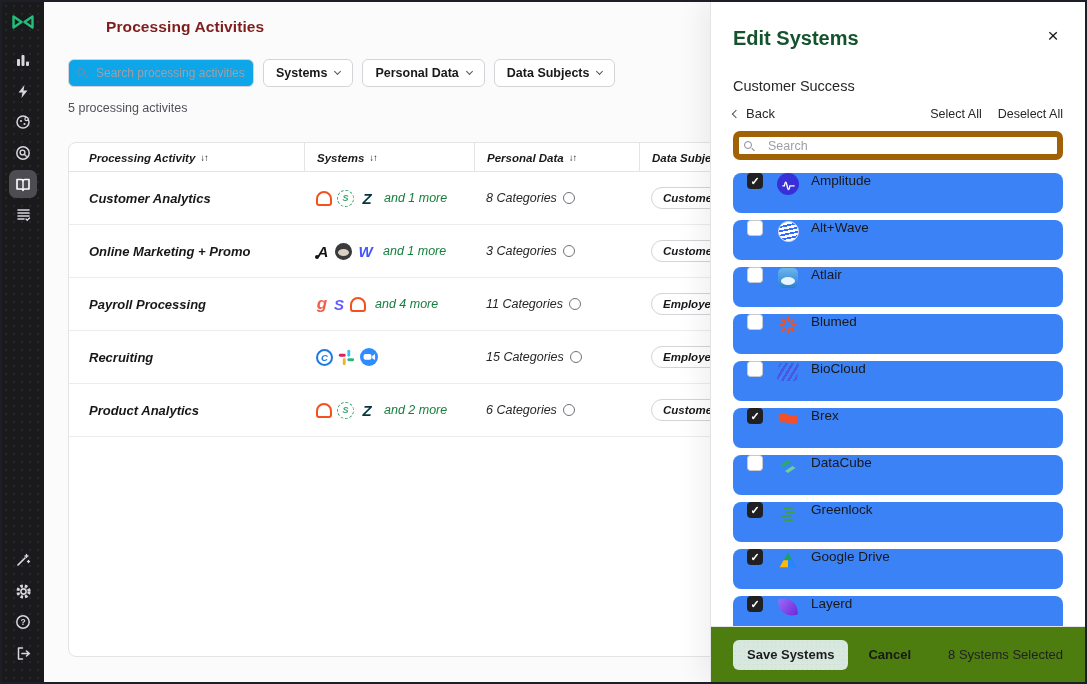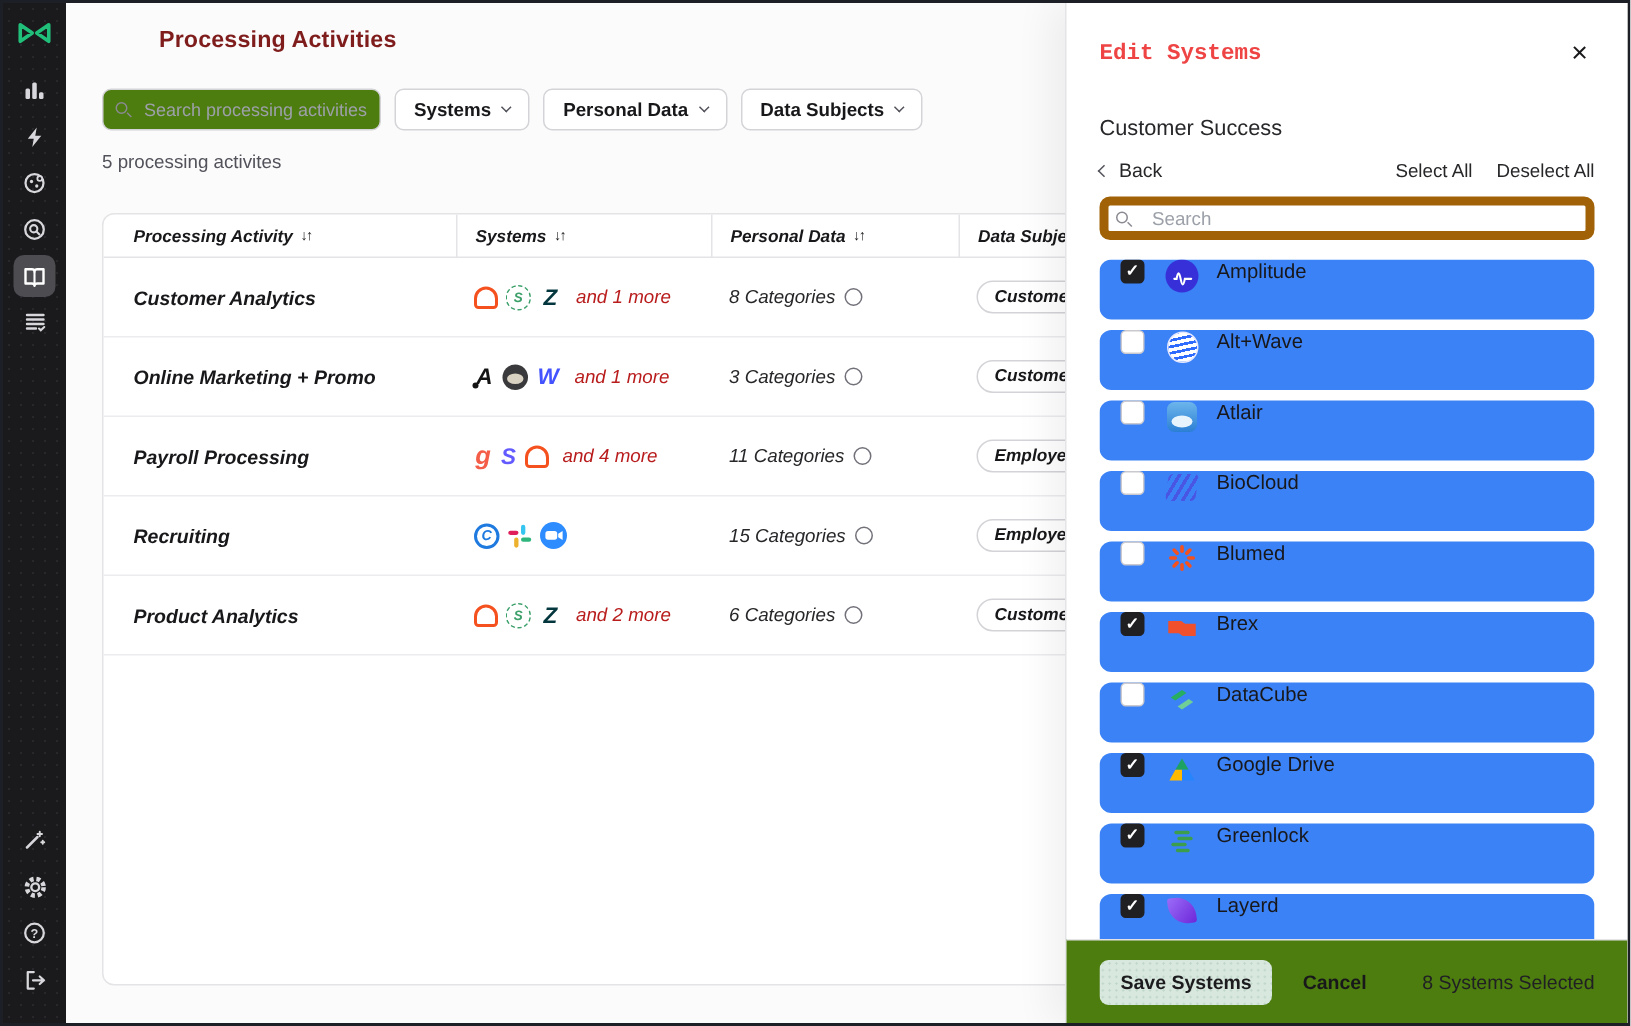--- a/index.html
+++ b/index.html
@@ -15,21 +15,21 @@
   .side-item { width:28px; height:28px; border-radius:7px; display:flex; align-items:center; justify-content:center; margin-bottom:3px; cursor:pointer; }
   .side-item.active { background:#4c4c51; }
   .side-item svg { display:block; }
   .side-spacer { flex:1; }
 
   
   .main { position:absolute; left:42px; top:0; right:0; bottom:0; background:#fbfbfb; }
   .page-title { position:absolute; left:24px; top:16px; font-size:15.5px; font-weight:700; color:#7f1d1d; letter-spacing:.1px;margin-left:38px; }
   .controls { position:absolute; left:24px; top:57px; display:flex; gap:9px; align-items:center; }
   .search-wrap { position:relative; }
-  .search-wrap input { width:186px; height:28px; border:1px solid #d4d4d8; border-radius:6px; background:#4d7c0f;
+  .search-wrap input { width:186px; height:28px; border:1px solid #d4d4d8; border-radius:6px; background:#0ea5e9;
     padding:0 8px 0 27px; font-size:12px; color:#18181b; font-family:"Liberation Sans", sans-serif; outline:none; }
   .search-wrap input::placeholder { color:#9ca0a8; }
   .mag { position:absolute; left:9px; top:9px; width:8px; height:8px; border:1.4px solid #8a8a92; border-radius:50%; }
   .mag::after { content:""; position:absolute; width:4px; height:1.4px; background:#8a8a92; transform:rotate(45deg); left:5.5px; top:6.5px; }
   .filter-btn { height:28px; display:inline-flex; align-items:center; gap:8px; padding:0 12px; background:#fff;
     border:1px solid #d4d4d8; border-radius:6px; font-size:12.5px; font-weight:700; color:#18181b; cursor:pointer; }
   .chev { width:5px; height:5px; border-right:1.6px solid #52525b; border-bottom:1.6px solid #52525b; transform:rotate(45deg); margin-top:-3px; }
   .count-text { position:absolute; left:24px; top:99px; font-size:12.5px; color:#52525b; }
 
   
@@ -37,21 +37,21 @@
     border:1px solid #e4e4e7; border-radius:8px; overflow:hidden;font-style:italic; }
   .grid-cols { display:grid; grid-template-columns:235px 170px 165px 1fr; align-items:center; }
   .thead { height:29px; border-bottom:1px solid #e4e4e7; }
   .hcell { font-size:11.5px; font-weight:700; color:#18181b; padding-left:12px; height:29px; display:flex; align-items:center; gap:5px; cursor:pointer; }
   .hcell:first-child { padding-left:20px; }
   .hcell + .hcell { border-left:1px solid #e4e4e7; }
   .sort { font-size:9.5px; color:#18181b; letter-spacing:-1px; }
   .trow { height:53px; border-bottom:1px solid #ececef; cursor:pointer; }
   .cell-activity { font-size:13px; font-weight:700; color:#18181b; padding-left:20px; }
   .cell-systems { display:flex; align-items:center; gap:5px; padding-left:12px; }
-  .more-text { font-size:12.5px; color:#b91c1c; margin-left:4px; }
+  .more-text { font-size:12.5px; color:#15803d; margin-left:4px; }
   .cell-pd { font-size:12.5px; color:#27272a; padding-left:12px; display:flex; align-items:center; gap:6px; }
   .info-ic { width:12px; height:12px; border:1.1px solid #71717a; border-radius:50%; display:inline-flex; align-items:center; justify-content:center; font-size:8px; color:#71717a; font-style:italic; font-family:"Liberation Serif", serif; }
   .cell-ds { padding-left:12px; }
   .badge { display:inline-block; border:1px solid #d4d4d8; border-radius:999px; padding:4px 11px; font-size:11.5px; font-weight:700; color:#18181b; background:#fff; white-space:nowrap; }
 
   
   .mini { display:inline-flex; align-items:center; justify-content:center; flex:none; }
   .ic-drift { width:16px; height:15px; border:2.6px solid #f4511e; border-radius:8px 8px 3px 3px; }
   .ic-sprig { width:17px; height:17px; border:1.6px dashed #3da06b; border-radius:50%; color:#3da06b; font-size:9px; font-weight:800; }
   .ic-sprig::after { content:"S"; }
@@ -68,21 +68,21 @@
   .ic-gusto::after { content:"g"; }
   .ic-stripes { color:#635bff; font-size:15px; font-weight:800; width:12px; }
   .ic-stripes::after { content:"S"; }
   .ic-circlec { width:17px; height:17px; border-radius:50%; border:2.4px solid #1f7ae0; color:#1f7ae0; font-size:9.5px; font-weight:800; }
   .ic-circlec::after { content:"C"; }
   .ic-zoomapp { width:18px; height:18px; border-radius:50%; background:#2d8cff; }
 
   
   .panel { position:absolute; right:0; top:0; bottom:0; width:375px; background:#fff; z-index:10;
     border-left:1px solid #e4e4e7; box-shadow:-10px 0 24px rgba(0,0,0,.06); }
-  .panel-title { position:absolute; left:22px; top:25px; font-size:15px; font-weight:600; color:#ef4444;font-family:Liberation Mono, monospace; }
+  .panel-title { position:absolute; left:22px; top:25px; font-size:20px; font-weight:600; color:#14532d; }
   .panel-close { position:absolute; right:20px; top:22px; width:24px; height:24px; display:flex; align-items:center; justify-content:center; font-size:19px; color:#18181b; cursor:pointer; }
   .panel-sub { position:absolute; left:22px; top:76px; font-size:14.5px; font-weight:500; color:#27272a; }
   .back-row { position:absolute; left:22px; right:22px; top:104px; display:flex; align-items:center; justify-content:space-between; }
   .back-link { display:flex; align-items:center; gap:7px; font-size:13px; color:#27272a; cursor:pointer; }
   .back-chev { width:6px; height:6px; border-left:1.6px solid #52525b; border-bottom:1.6px solid #52525b; transform:rotate(45deg); }
   .sel-links { display:flex; gap:16px; }
   .sel-links span { font-size:12.5px; color:#27272a; cursor:pointer; }
   .psearch { position:absolute; left:22px; right:22px; top:129px; }
   .psearch input { width:100%; height:29px; border:6px solid #a16207; border-radius:7px; background:#fff;
     padding:0 10px 0 29px; font-size:12.5px; color:#18181b; font-family:"Liberation Sans", sans-serif; outline:none; }
@@ -379,94 +379,94 @@
         <span class="cb"></span>
         <span class="plogo">
             <span class="lg-atlair"></span>
           </span>
         <span class="sys-name">Atlair</span>
       </div>
 
       <div class="sys-item">
         <span class="cb"></span>
         <span class="plogo">
-            <span class="lg-bio"></span>
-          </span>
-        <span class="sys-name">BioCloud</span>
-      </div>
-
-      <div class="sys-item">
-        <span class="cb"></span>
-        <span class="plogo">
           <svg width="20" height="20" viewBox="0 0 20 20">
               <g stroke="#f4511e" stroke-width="2.4" stroke-linecap="round">
                 <line x1="10" y1="2.5" x2="10" y2="5.5"></line>
                 <line x1="10" y1="14.5" x2="10" y2="17.5"></line>
                 <line x1="2.5" y1="10" x2="5.5" y2="10"></line>
                 <line x1="14.5" y1="10" x2="17.5" y2="10"></line>
                 <line x1="4.7" y1="4.7" x2="6.8" y2="6.8"></line>
                 <line x1="13.2" y1="13.2" x2="15.3" y2="15.3"></line>
                 <line x1="4.7" y1="15.3" x2="6.8" y2="13.2"></line>
                 <line x1="13.2" y1="6.8" x2="15.3" y2="4.7"></line>
               </g>
             </svg>
         </span>
         <span class="sys-name">Blumed</span>
       </div>
 
       <div class="sys-item">
+        <span class="cb"></span>
+        <span class="plogo">
+            <span class="lg-bio"></span>
+          </span>
+        <span class="sys-name">BioCloud</span>
+      </div>
+
+      <div class="sys-item">
         <span class="cb checked"></span>
         <span class="plogo lg-brex">
           <svg width="20" height="14" viewBox="0 0 24 16">
               <path d="M1 2h9.5c2.2 0 2.6 2.2 4.8 2.2H23V14h-9.5c-2.2 0-2.6-2.2-4.8-2.2H1z" fill="#f0502c"></path>
             </svg>
         </span>
         <span class="sys-name">Brex</span>
       </div>
 
       <div class="sys-item">
         <span class="cb"></span>
         <span class="plogo">
           <svg width="18" height="17" viewBox="0 0 18 17">
               <path d="M1.5 7L9 2l3 2-7.5 5z" fill="#27ae60"></path>
               <path d="M16.5 10L9 15l-3-2 7.5-5z" fill="#6fcf97"></path>
             </svg>
         </span>
         <span class="sys-name">DataCube</span>
-      </div>
-
-      <div class="sys-item">
-        <span class="cb checked"></span>
-        <span class="plogo lg-gdrive">
-          <svg width="20" height="19" viewBox="0 0 24 24">
-              <polygon points="12,2 17.6,11.6 6.4,11.6" fill="#1da261"></polygon>
-              <polygon points="6.4,11.6 12,11.6 12,20.6 1.4,20.6" fill="#ffba00"></polygon>
-              <polygon points="12,11.6 17.6,11.6 22.6,20.6 12,20.6" fill="#2684fc"></polygon>
-            </svg>
-        </span>
-        <span class="sys-name">Google Drive</span>
       </div>
 
       <div class="sys-item">
         <span class="cb checked"></span>
         <span class="plogo">
           <svg width="18" height="17" viewBox="0 0 18 17">
               <g stroke="#3c9e4d" stroke-width="2.2" stroke-linecap="round">
                 <line x1="5" y1="3" x2="13" y2="3"></line>
                 <line x1="7" y1="7" x2="15" y2="7"></line>
                 <line x1="3" y1="11" x2="11" y2="11"></line>
                 <line x1="6" y1="15" x2="13" y2="15"></line>
               </g>
             </svg>
         </span>
         <span class="sys-name">Greenlock</span>
       </div>
 
       <div class="sys-item">
         <span class="cb checked"></span>
+        <span class="plogo lg-gdrive">
+          <svg width="20" height="19" viewBox="0 0 24 24">
+              <polygon points="12,2 17.6,11.6 6.4,11.6" fill="#1da261"></polygon>
+              <polygon points="6.4,11.6 12,11.6 12,20.6 1.4,20.6" fill="#ffba00"></polygon>
+              <polygon points="12,11.6 17.6,11.6 22.6,20.6 12,20.6" fill="#2684fc"></polygon>
+            </svg>
+        </span>
+        <span class="sys-name">Google Drive</span>
+      </div>
+
+      <div class="sys-item">
+        <span class="cb checked"></span>
         <span class="plogo">
             <span class="lg-layerd"></span>
           </span>
         <span class="sys-name">Layerd</span>
       </div>
 
     </div>
 
     <div class="pfooter">
       <button class="save-btn">Save Systems</button>

